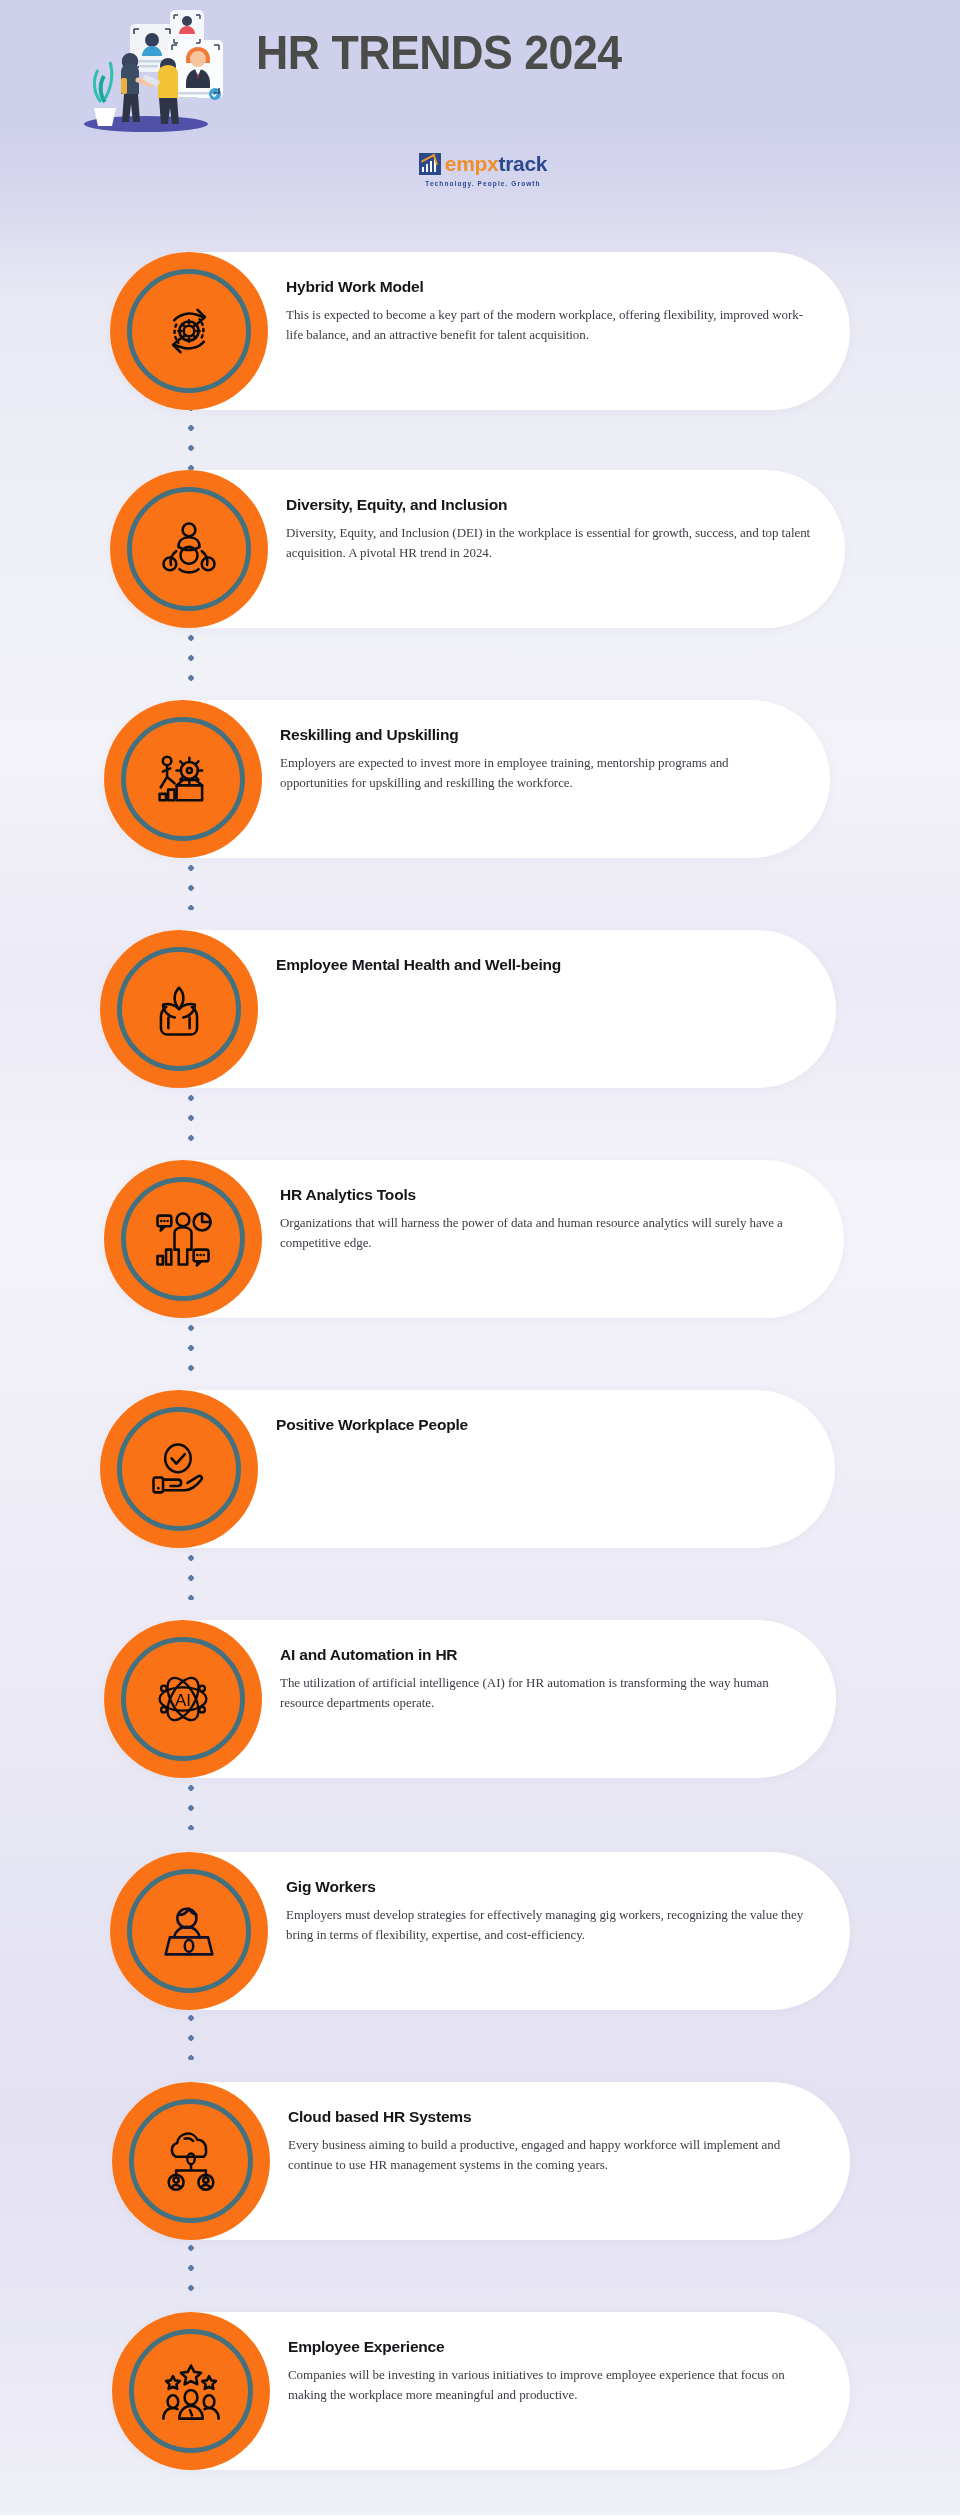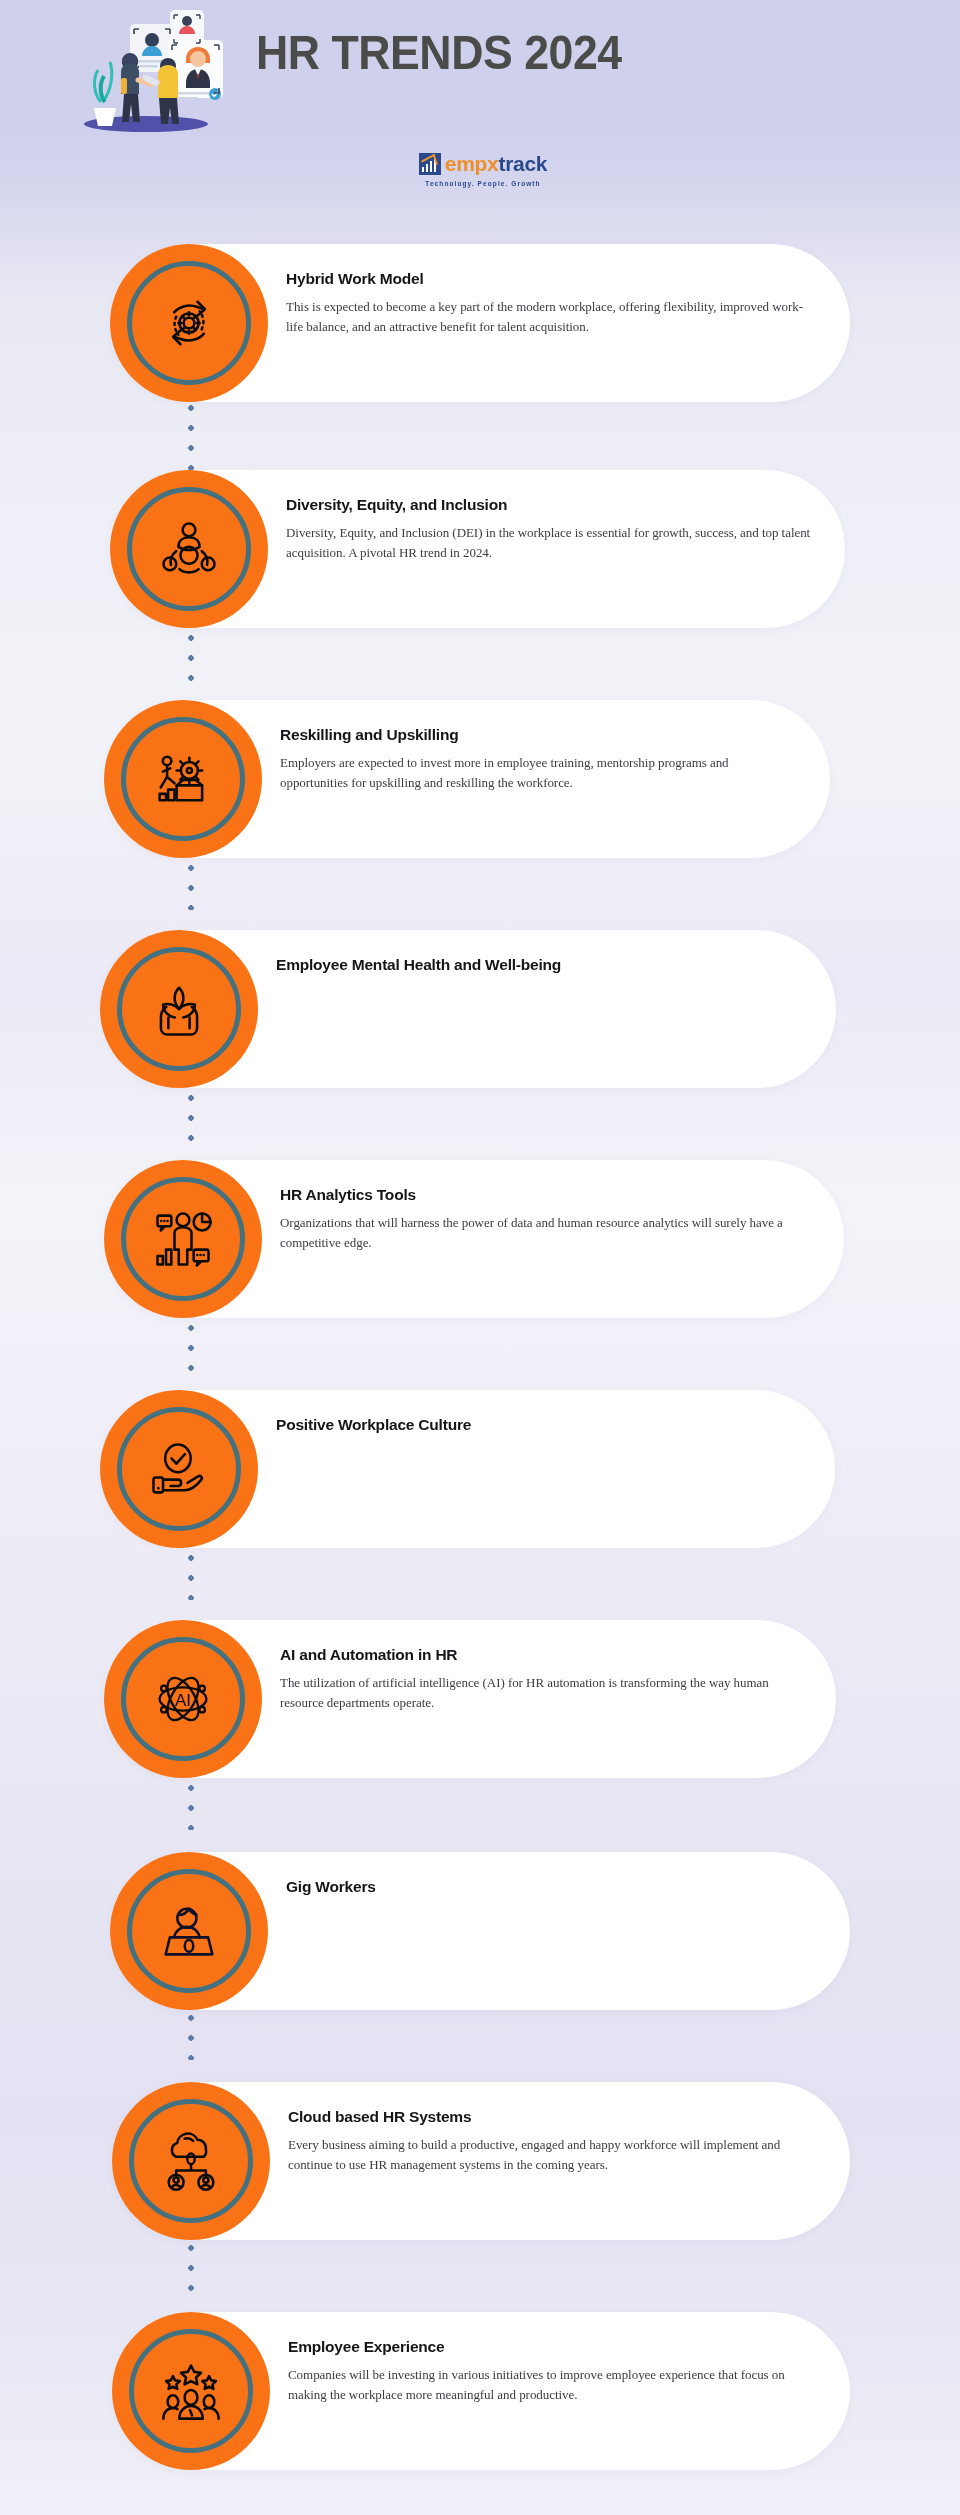--- a/index.html
+++ b/index.html
@@ -247,21 +247,21 @@
   <div class="connector" style="top:398px;height:72px;"></div>
   <div class="connector" style="top:628px;height:62px;"></div>
   <div class="connector" style="top:858px;height:52px;"></div>
   <div class="connector" style="top:1088px;height:62px;"></div>
   <div class="connector" style="top:1318px;height:62px;"></div>
   <div class="connector" style="top:1548px;height:52px;"></div>
   <div class="connector" style="top:1778px;height:52px;"></div>
   <div class="connector" style="top:2008px;height:52px;"></div>
   <div class="connector" style="top:2238px;height:62px;"></div>
 
-  <div class="card" style="left:110px; top:244px; width:740px;">
+  <div class="card" style="left:110px; top:252px; width:740px;">
     <div class="icon-badge">
       <div class="icon-ring">
         <svg viewBox="0 0 64 64" fill="none" stroke="#0b0b0b" stroke-width="2.4" stroke-linecap="round" stroke-linejoin="round">
           <path d="M18 22c5-6 14-8 22-5l6 2"></path>
           <path d="M40 12l7 7-7 6"></path>
           <path d="M46 42c-5 6-14 8-22 5l-6-2"></path>
           <path d="M24 52l-7-7 7-6"></path>
           <path d="M20 26a16 16 0 0 0 2 17" stroke-dasharray="2 4"></path>
           <path d="M44 38a16 16 0 0 0-2-17" stroke-dasharray="2 4"></path>
           <circle cx="32" cy="32" r="5"></circle>
@@ -367,21 +367,21 @@
           <ellipse cx="31" cy="22" rx="12" ry="13"></ellipse>
           <path d="M25 22l4.5 5 8-9"></path>
           <rect x="8" y="40" width="9" height="14" rx="2"></rect>
           <path d="M12.5 50h.01"></path>
           <path d="M17 42h14c2 0 3 1.5 3 3s-1 3-3 3h-7"></path>
           <path d="M17 52h20c7 0 13-6 16-10 1.5-2-1-4.5-3-3l-10 6"></path>
         </svg>
       </div>
     </div>
     <div class="card-body">
-      <div class="card-title">Positive Workplace Culture</div>
+      <div class="card-title">Positive Workplace People</div>
     </div>
   </div>
 
   <div class="card" style="left:104px; top:1620px; width:732px;">
     <div class="icon-badge">
       <div class="icon-ring">
         <svg viewBox="0 0 64 64" fill="none" stroke="#0b0b0b" stroke-width="2.2" stroke-linecap="round" stroke-linejoin="round">
           <ellipse cx="32" cy="32" rx="22" ry="11"></ellipse>
           <ellipse cx="32" cy="32" rx="22" ry="11" transform="rotate(60 32 32)"></ellipse>
           <ellipse cx="32" cy="32" rx="22" ry="11" transform="rotate(120 32 32)"></ellipse>
@@ -406,20 +406,21 @@
           <circle cx="30" cy="20" r="9"></circle>
           <path d="M22 17c4 0 8-2 10-6 1.5 3 4 5 7 5.5"></path>
           <path d="M18 38c1-6 6-10 12-10s11 4 12 10"></path>
           <path d="M14 38h36l4 16H10z"></path>
           <ellipse cx="32" cy="46" rx="4" ry="5.5"></ellipse>
         </svg>
       </div>
     </div>
     <div class="card-body">
       <div class="card-title">Gig Workers</div>
+      <div class="card-desc">Employers must develop strategies for effectively managing gig workers, recognizing the value they bring in terms of flexibility, expertise, and cost-efficiency.</div>
     </div>
   </div>
 
   <div class="card" style="left:112px; top:2082px; width:738px;">
     <div class="icon-badge">
       <div class="icon-ring">
         <svg viewBox="0 0 64 64" fill="none" stroke="#0b0b0b" stroke-width="2.4" stroke-linecap="round" stroke-linejoin="round">
           <path d="M18 28a7 7 0 0 1 1-13 10 10 0 0 1 19-3 8 8 0 0 1 8 9 7 7 0 0 1-2 7z"></path>
           <path d="M26 11c3-1 6 0 8 2"></path>
           <ellipse cx="32" cy="30" rx="3.5" ry="5"></ellipse>

